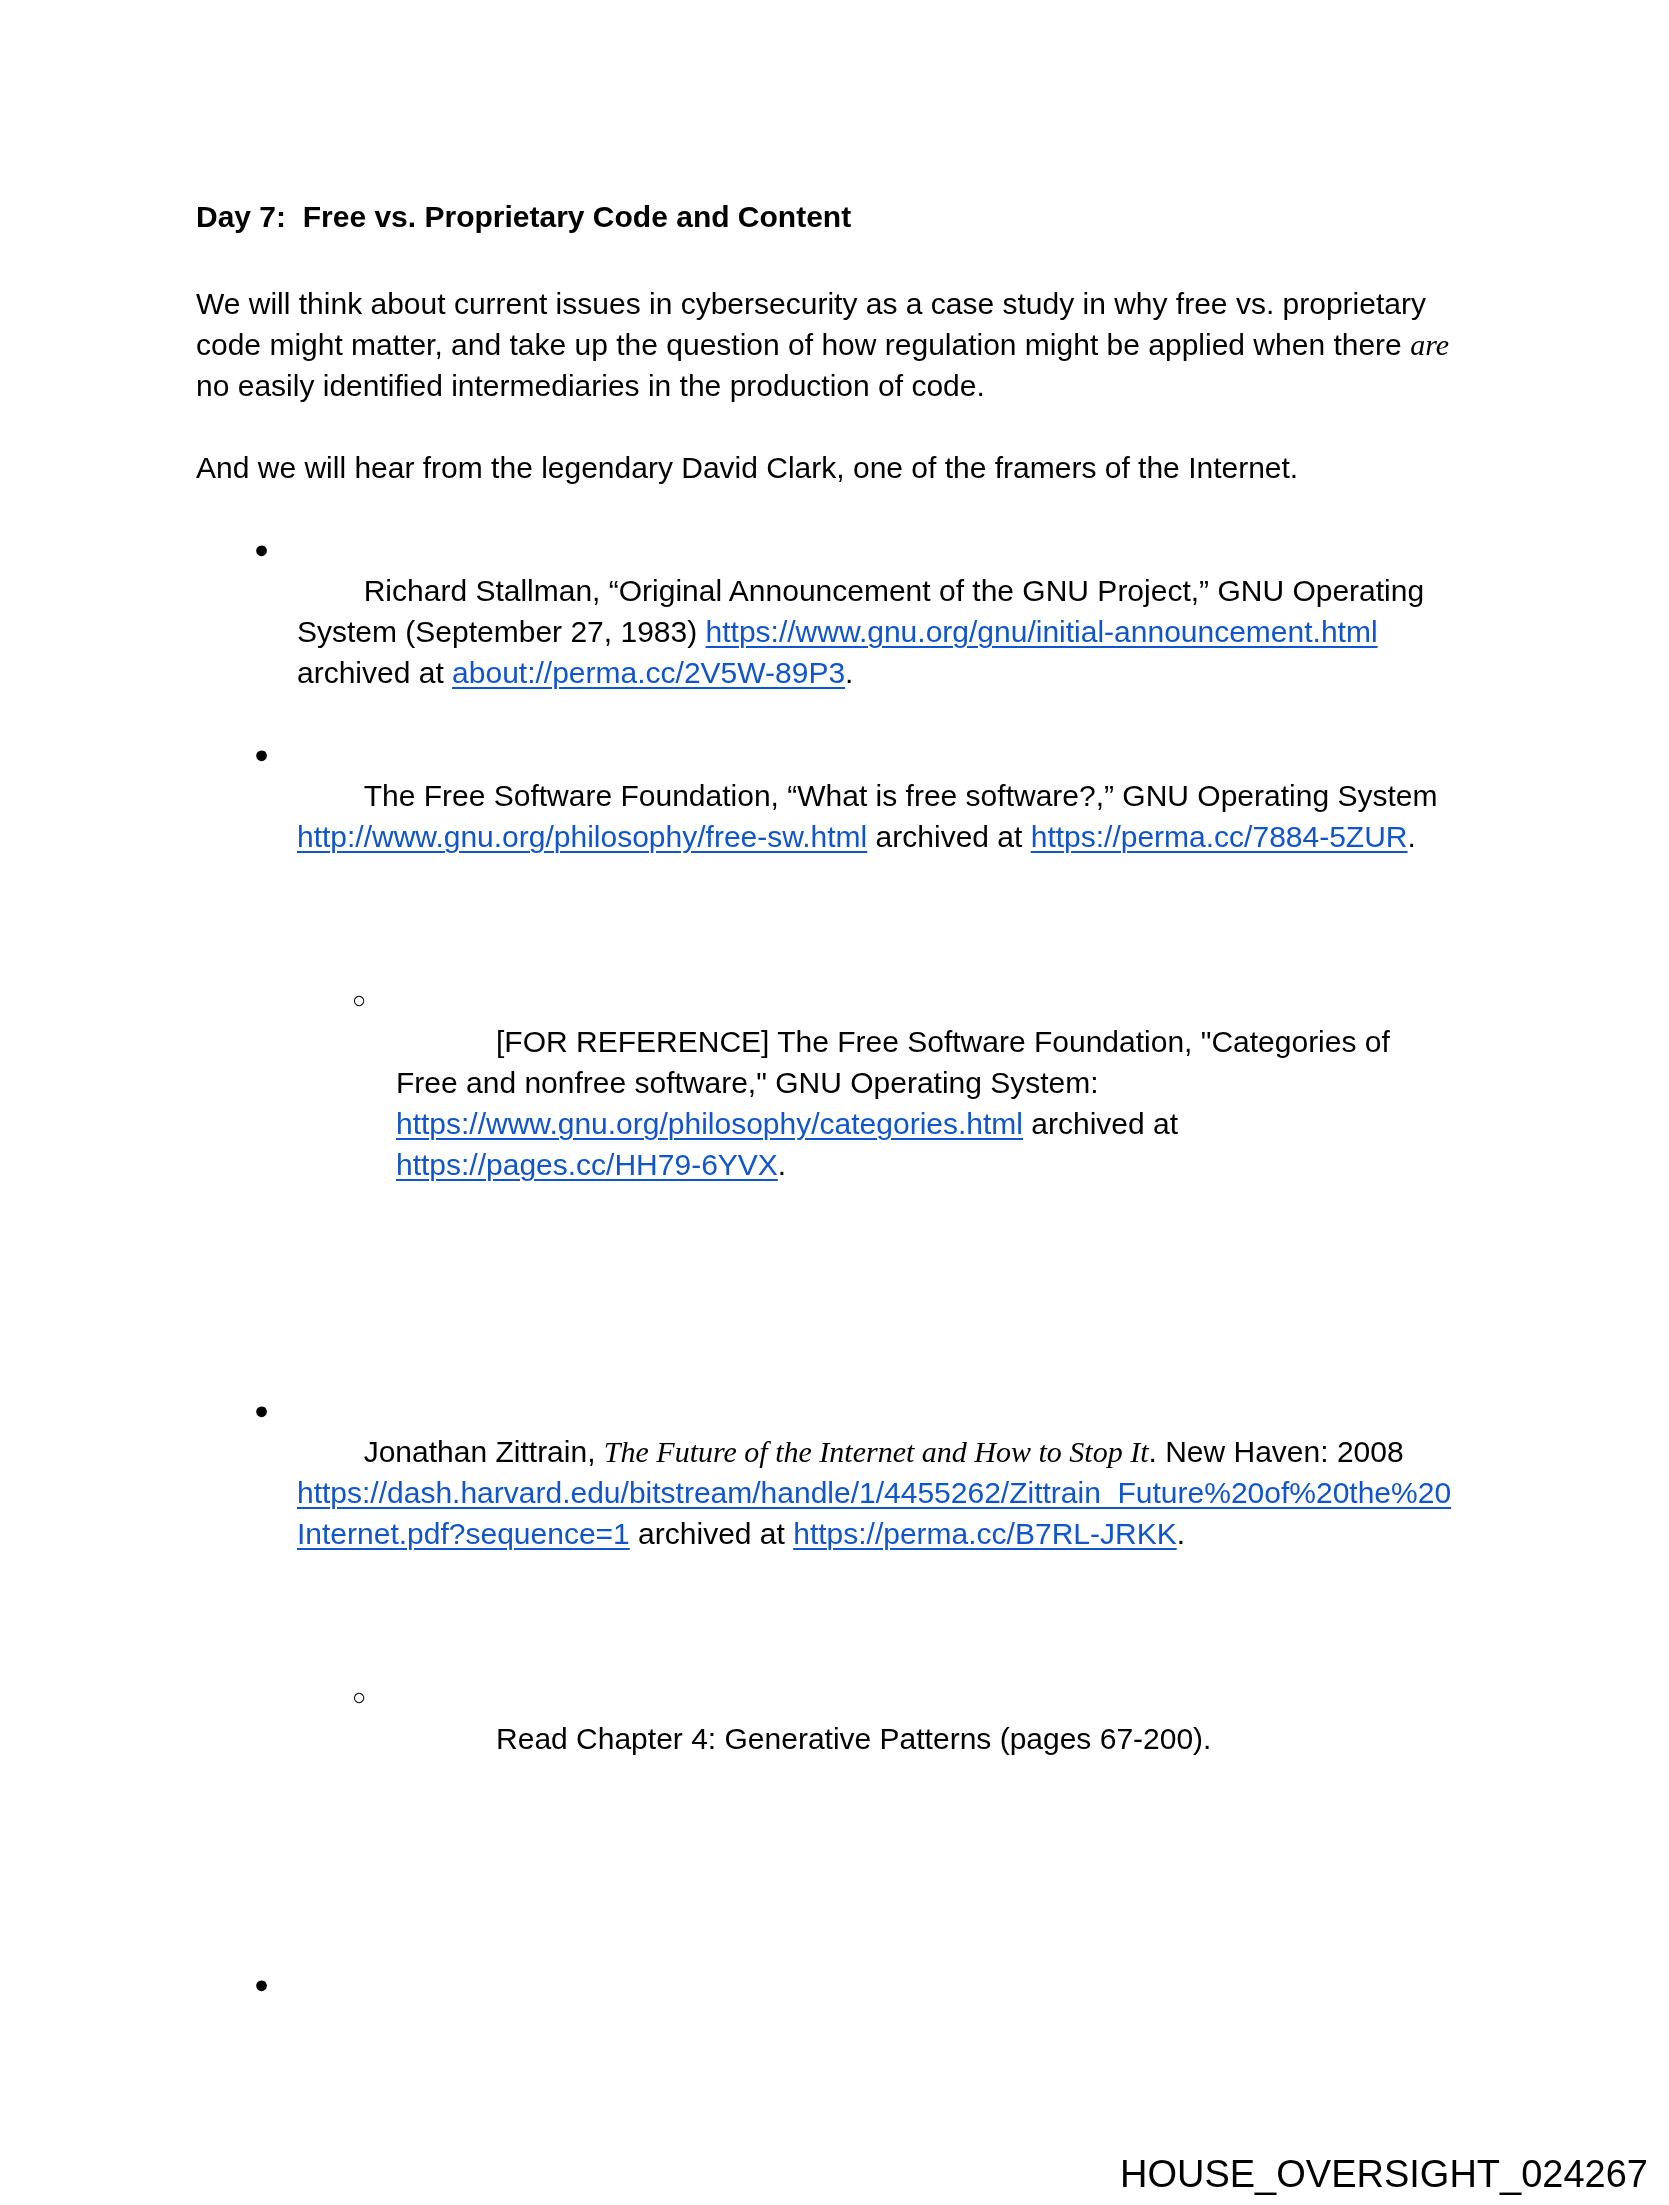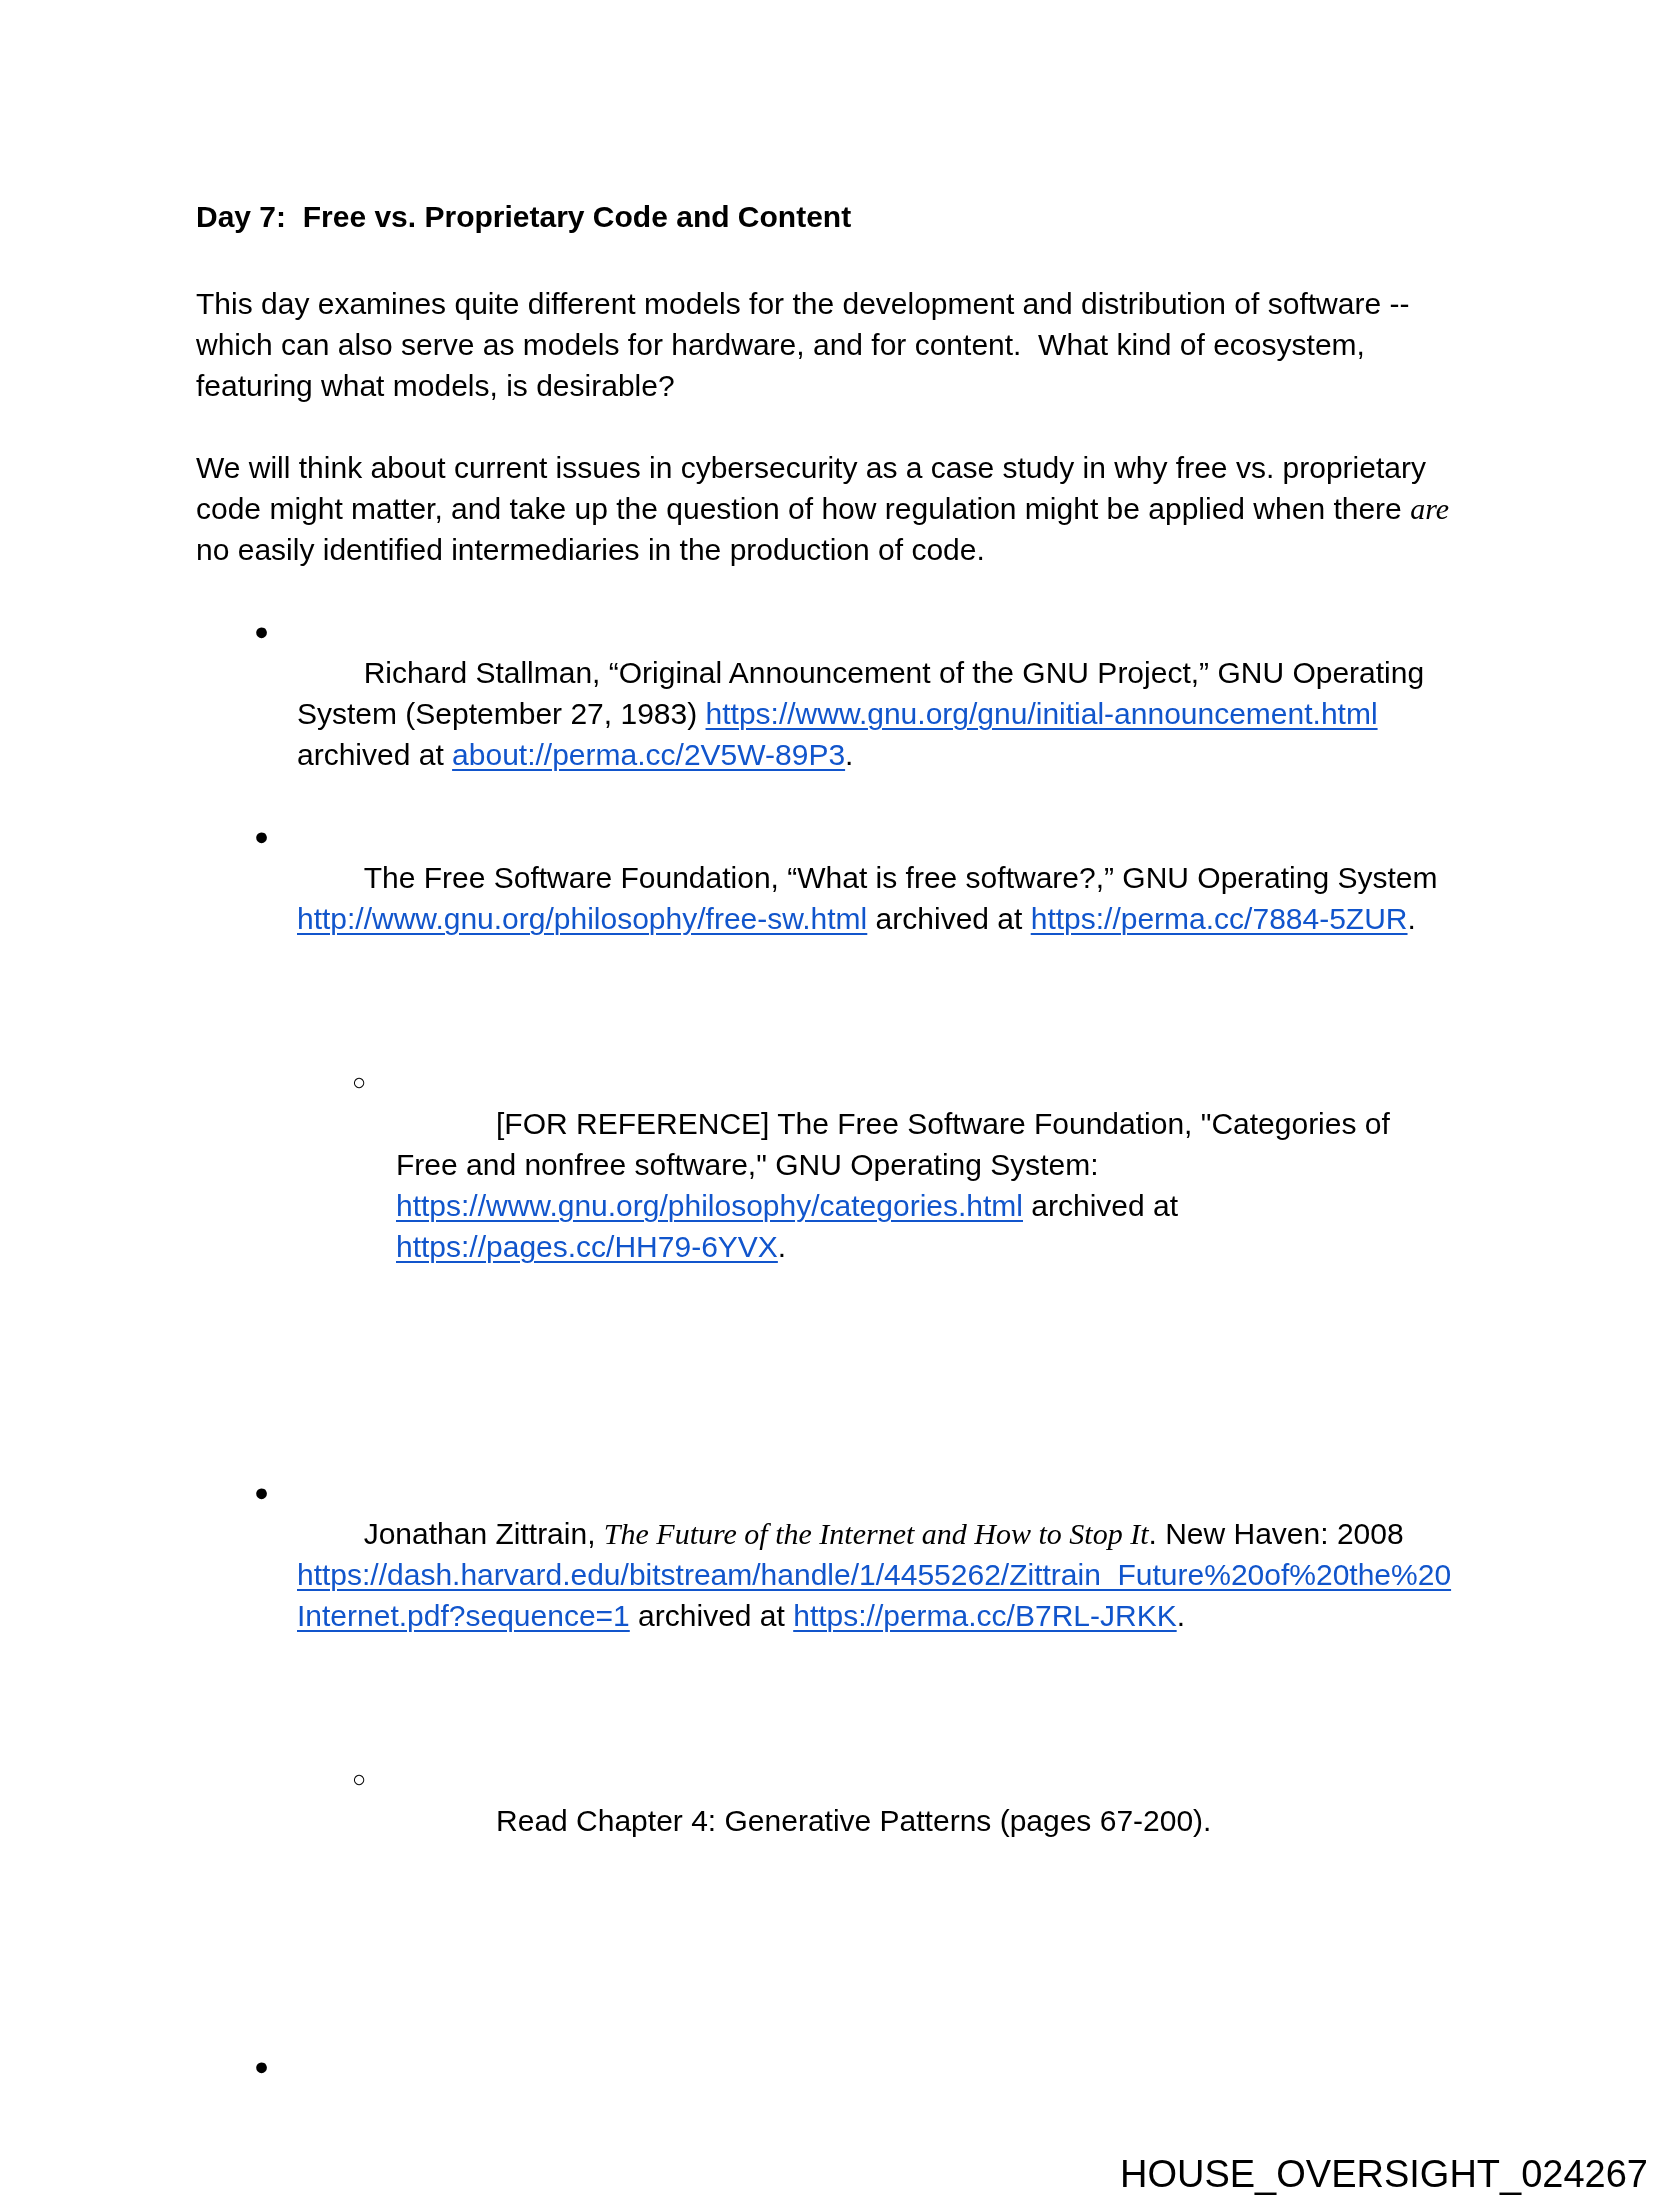--- a/index.html
+++ b/index.html
@@ -92,22 +92,22 @@
   }
 </style>
 </head>
 <body>
 
 <div class="page">
   <div class="content">
 
     <h1 class="doc-title">Day 7:  Free vs. Proprietary Code and Content</h1>
 
-    <p class="para"><span>This day examines quite different models for the development and distribution of software -- which can also serve as models for hardware, and for content.  What kind of ecosystem, featuring what models, is desirable?</span></p>
     <p class="para"><span>We will think about current issues in cybersecurity as a case study in why free vs. proprietary code might matter, and take up the question of how regulation might be applied when there </span><em>are</em><span> no easily identified intermediaries in the production of code.</span></p>
+    <p class="para"><span>And we will hear from the legendary David Clark, one of the framers of the Internet.</span></p>
 
 
     <ul class="readings-list">
 
       <li>
         <span class="marker">●</span><span><span>Richard Stallman, “Original Announcement of the GNU Project,” GNU Operating System (September 27, 1983) </span><a class="doc-link" href="#">https://www.gnu.org/gnu/initial-announcement.html</a><span> archived at </span><a class="doc-link" href="#">about://perma.cc/2V5W-89P3</a><span>.</span></span>
       </li>
 
       <li>
         <span class="marker">●</span><span><span>The Free Software Foundation, “What is free software?,” GNU Operating System </span><a class="doc-link" href="#">http://www.gnu.org/philosophy/free-sw.html</a><span> archived at </span><a class="doc-link" href="#">https://perma.cc/7884-5ZUR</a><span>.</span></span>

